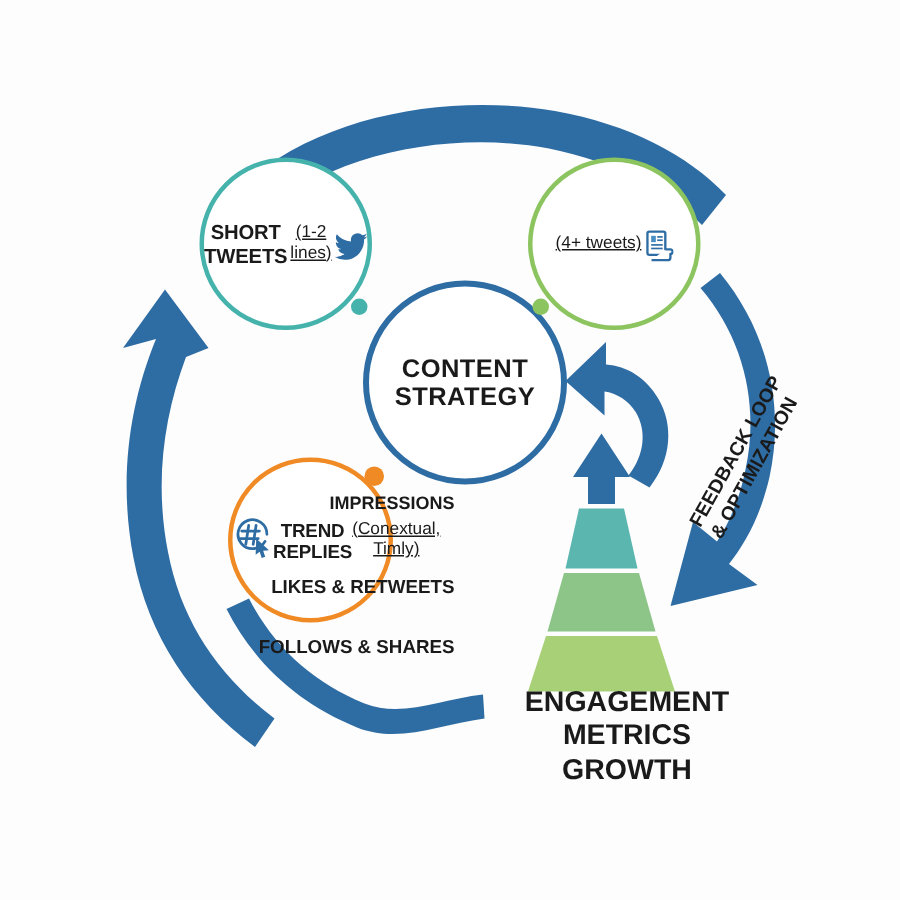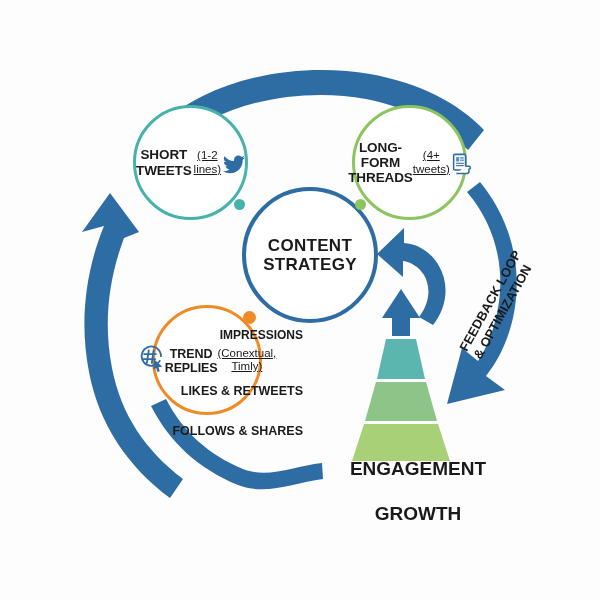--- a/index.html
+++ b/index.html
@@ -73,20 +73,21 @@
   }
   #long-form .node-title { font-size: 13.5px; }
   #long-form .node-sub { font-size: 11.5px; }
 
   
   #trend-replies {
     left: 152px; top: 305px;
     width: 110px; height: 110px;
     border: 3px solid #f08a24;
     z-index: 6;
+    justify-content: space-between;
   }
   #trend-replies .node-title { font-size: 12.5px; margin-top: 2px;}
   #trend-replies .node-sub { font-size: 11.5px; }
   #trend-replies .node-icon { margin-top: 0; margin-bottom: 4px; }
 
   
   #center-node {
     left: 242px; top: 187px;
     width: 136px; height: 136px;
     border: 4px solid #2e6ca4;
@@ -226,24 +227,20 @@
     </div>
     <div class="node-sub">(1-2 lines)</div>
     <div class="node-icon">
       <svg width="22" height="19" viewBox="0 0 24 20">
         <path fill="#2e6ca4" d="M24 2.4c-.9.4-1.8.7-2.8.8 1-.6 1.8-1.6 2.2-2.7-1 .6-2 1-3.1 1.2A4.9 4.9 0 0 0 11.9 5c0 .4 0 .8.1 1.1A13.9 13.9 0 0 1 1.7.9 4.9 4.9 0 0 0 3.2 7.4c-.8 0-1.6-.2-2.2-.6v.1c0 2.4 1.7 4.4 3.9 4.8-.4.1-.9.2-1.3.2-.3 0-.6 0-.9-.1.6 2 2.4 3.4 4.6 3.4A9.9 9.9 0 0 1 0 17.3a13.9 13.9 0 0 0 7.5 2.2c9.1 0 14-7.5 14-14v-.7c1-.7 1.8-1.6 2.5-2.4z"></path>
       </svg>
     </div>
   </div>
 
   <div class="node-circle" id="long-form">
-    <div class="node-title">
-      <span>LONG-FORM</span><br>
-      <span>THREADS</span>
-    </div>
     <div class="node-sub">(4+ tweets)</div>
     <div class="node-icon">
       <svg width="21" height="22" viewBox="0 0 22 24">
         <rect x="3.5" y="1.5" width="13" height="17" rx="1.4" fill="#ffffff" stroke="#2e6ca4" stroke-width="1.7"></rect>
         <rect x="6.2" y="4.6" width="3.4" height="4.6" fill="#4a8fc4"></rect>
         <rect x="10.6" y="4.8" width="4" height="1.2" fill="#2e6ca4"></rect>
         <rect x="10.6" y="7.2" width="4" height="1.2" fill="#2e6ca4"></rect>
         <rect x="6.2" y="10.6" width="8.4" height="1.2" fill="#2e6ca4"></rect>
         <rect x="6.2" y="13.2" width="8.4" height="1.2" fill="#2e6ca4"></rect>
         <path d="M16.5 14.5h3.7a1.6 1.6 0 0 1 0 3.2v2.6a2 2 0 0 1-2 2H6.5" fill="#ffffff" stroke="#2e6ca4" stroke-width="1.7" stroke-linejoin="round"></path>
@@ -274,21 +271,21 @@
   <div class="dot" id="dot-teal"></div>
   <div class="dot" id="dot-green"></div>
   <div class="dot" id="dot-orange"></div>
 
   <div class="pyr-label" id="label-impressions">IMPRESSIONS</div>
   <div class="pyr-label" id="label-likes">LIKES &amp; RETWEETS</div>
   <div class="pyr-label" id="label-follows">FOLLOWS &amp; SHARES</div>
 
   <div id="engagement-caption">
     <span>ENGAGEMENT</span><br>
-    <br>
+    <span>METRICS</span><br>
     <span>GROWTH</span>
   </div>
 
   <div id="feedback-label">
     <span>FEEDBACK LOOP</span><br>
     <span>&amp; OPTIMIZATION</span>
   </div>
 
 </div>
 

